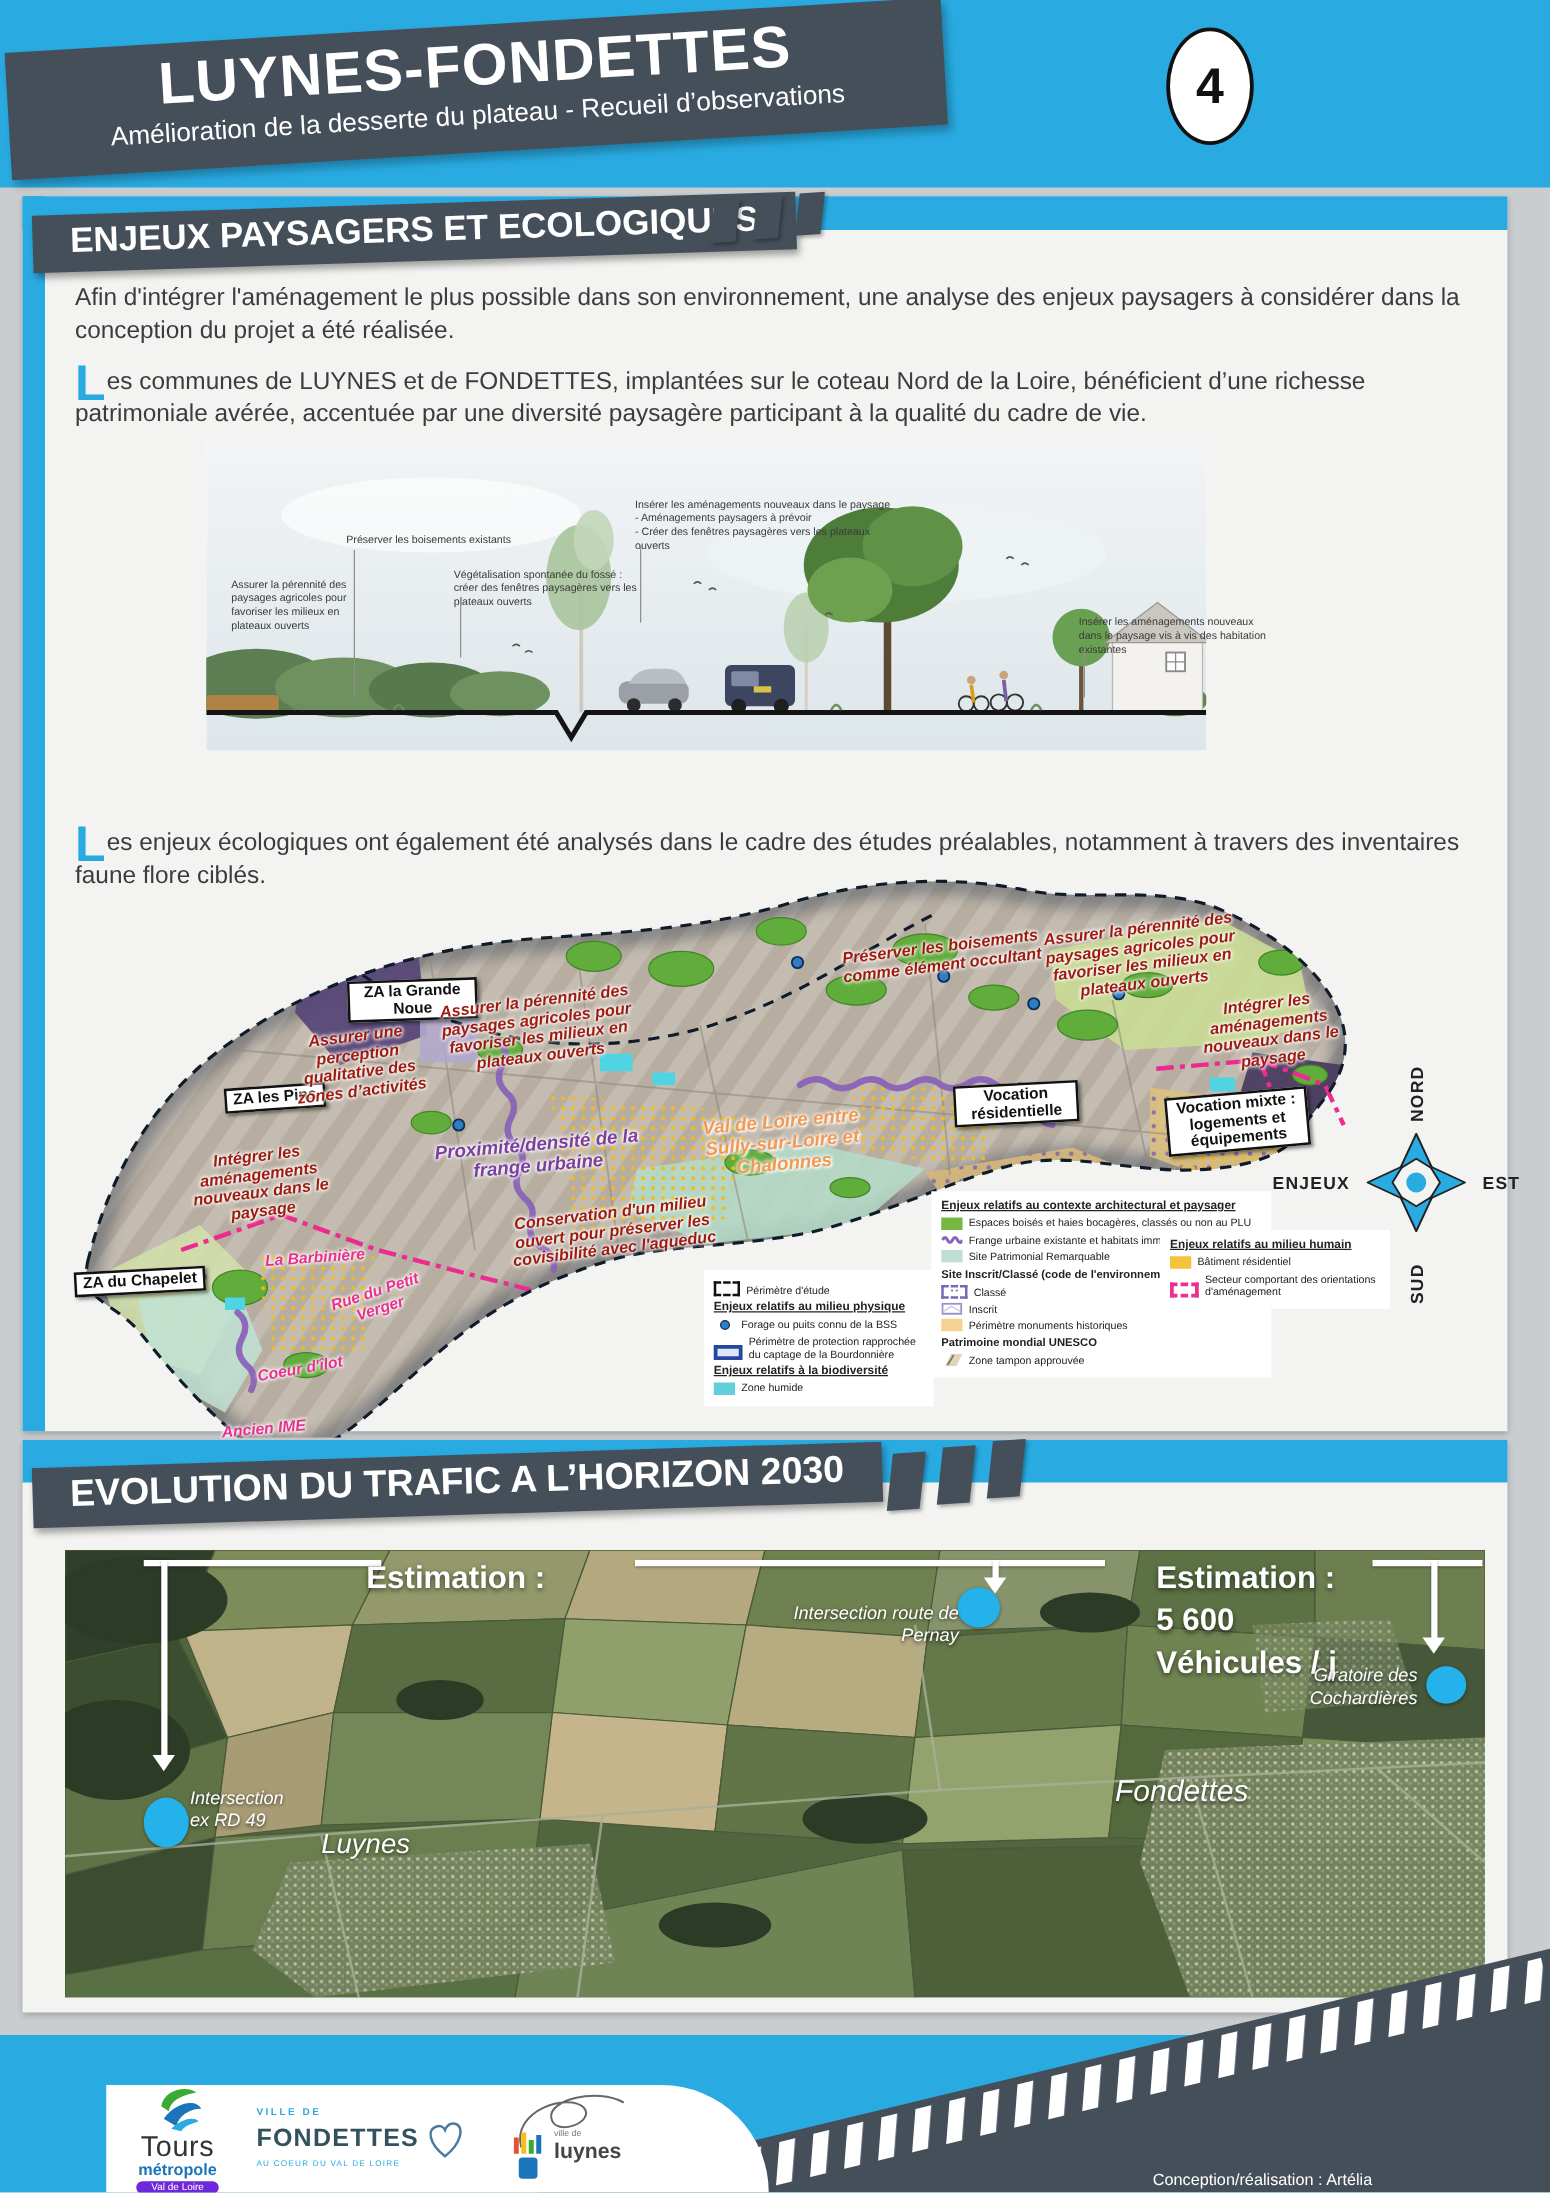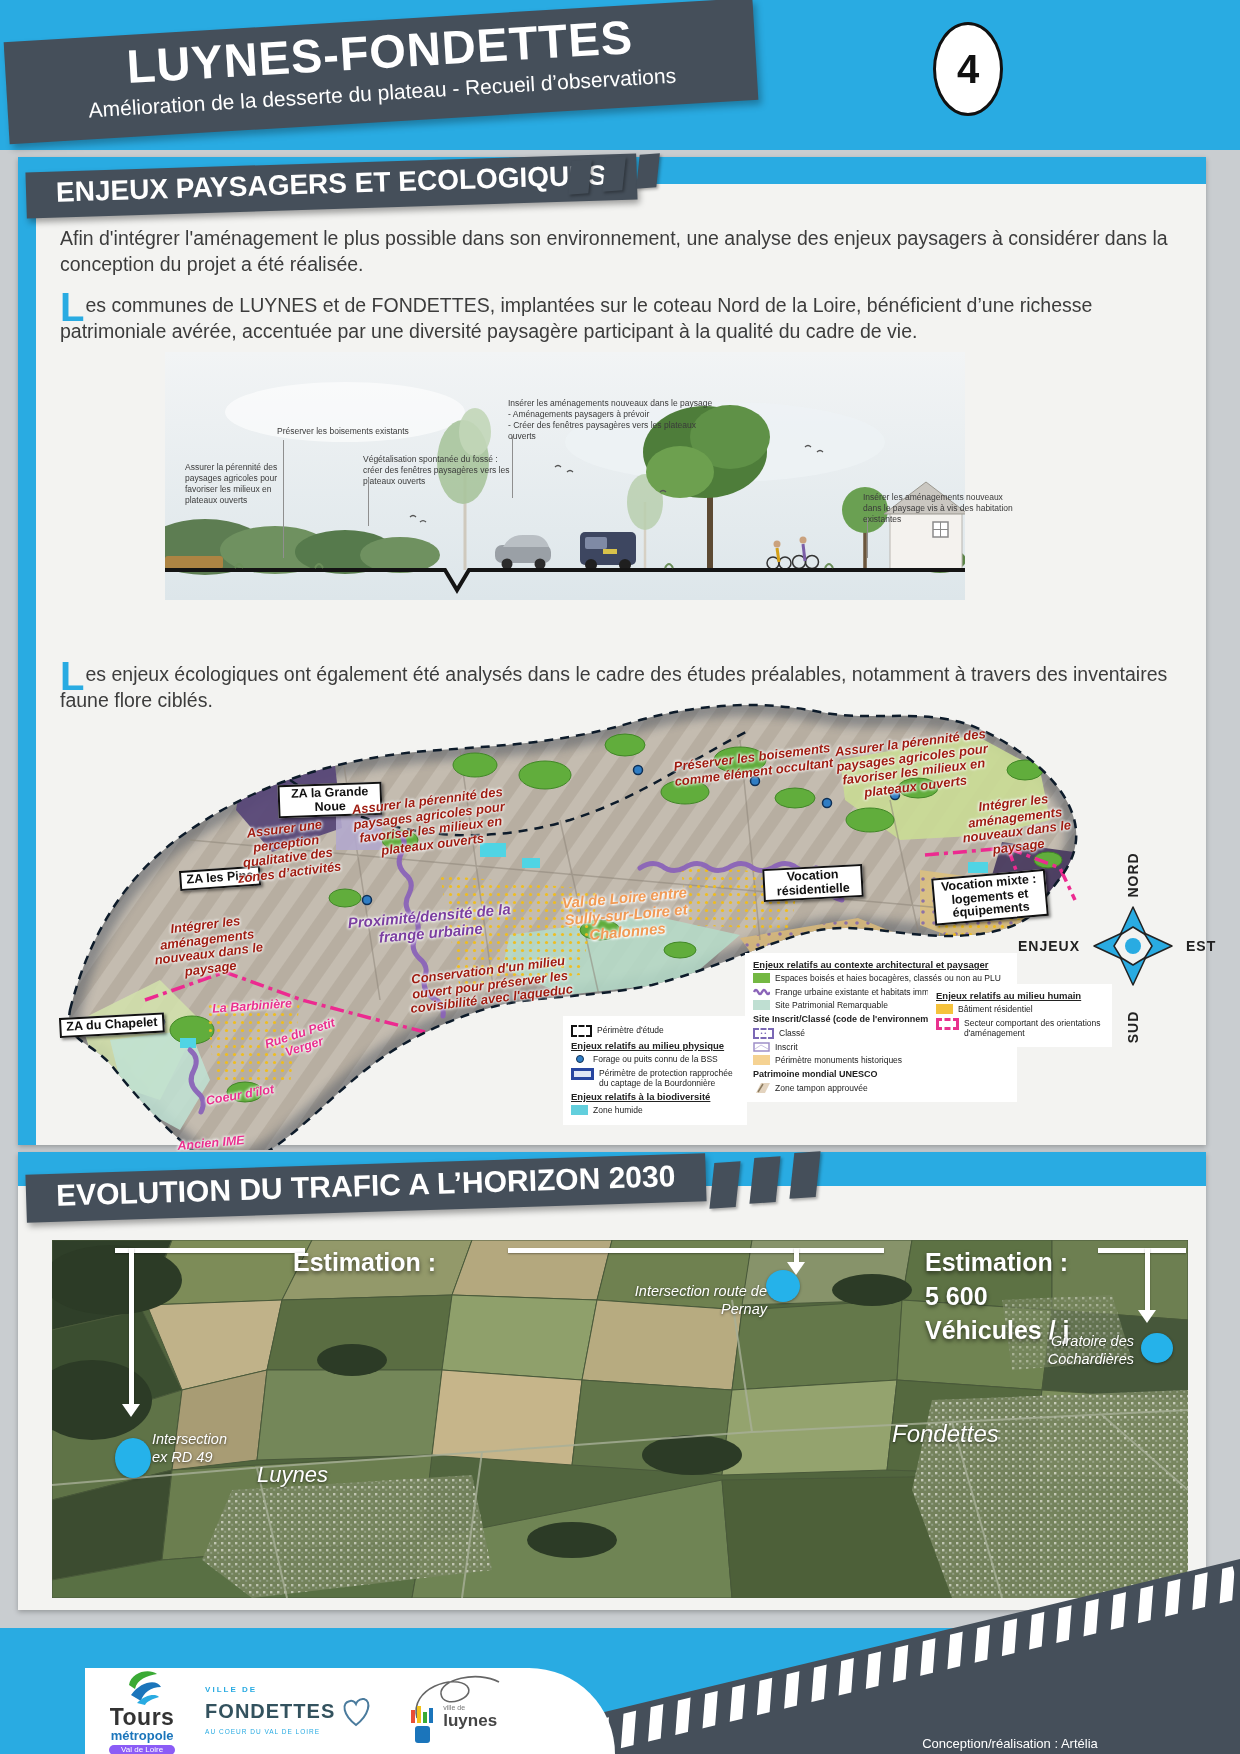--- a/index.html
+++ b/index.html
@@ -35,21 +35,21 @@
   .ann{position:absolute;text-align:center;font-weight:bold;font-style:italic;color:#9e1b10;font-size:13px;line-height:1.12;text-shadow:0 0 3px #fff,0 0 3px #fff,0 0 4px #fff}
   .ann-purple{color:#7b3fa0;font-size:15px}
   .ann-pink{color:#e9308e;font-size:12.5px}
   .ann-orange{color:#f09a55;font-size:15px;text-shadow:0 0 3px #fff,0 0 4px #fff,1px 1px 2px #fff}
   .maplabel{position:absolute;background:#fff;border:2px solid #111;color:#111;font-weight:bold;font-style:normal;font-size:12.5px;line-height:1.08;padding:1px 5px;box-shadow:2px 2px 3px rgba(0,0,0,.45);text-align:center;text-shadow:none}
 
   
   .legend{position:absolute;background:#fff;padding:6px 8px;font-size:8.5px;color:#222;line-height:1.2}
   .legend h4{font-size:9.5px;margin:3px 0 2px;text-decoration:underline}
   .legend h5{font-size:9px;margin:4px 0 1px}
-  .lrow{display:flex;gap:5px;align-items:flex-start;margin:3px 0}
+  .lrow{display:flex;gap:5px;align-items:flex-end;margin:3px 0}
   .sw{width:17px;height:10px;flex:0 0 auto;margin-top:0}
 
   
   .compass{position:absolute;left:1088px;top:901px;width:90px;height:90px}
   .cmp{position:absolute;font-weight:bold;font-size:14px;color:#222;letter-spacing:1px}
 
   
   .satmap{position:absolute;left:52px;top:1240px;width:1136px;height:358px;overflow:hidden}
   .wline{position:absolute;background:#fff;box-shadow:0 1px 2px rgba(0,0,0,.35)}
   .wtri{position:absolute;width:0;height:0;border-left:9px solid transparent;border-right:9px solid transparent;border-top:13px solid #fff}
@@ -57,23 +57,23 @@
   .mapnote{position:absolute;color:#fff;font-style:italic;font-size:14.5px;text-align:right;line-height:1.25;text-shadow:0 1px 3px rgba(0,0,0,.65)}
   .placename{position:absolute;color:#fff;font-style:italic;font-size:22px;text-shadow:0 1px 3px rgba(0,0,0,.65)}
   .bluedot{position:absolute;background:#25b2ea;border-radius:50%;box-shadow:0 1px 3px rgba(0,0,0,.4)}
 
   
   .foot-blue{position:absolute;left:0;top:1628px;width:1240px;height:126px;background:#29abe2}
   .foot-slate{position:absolute;left:0;top:1559px;width:1240px;height:195px}
   .logoblob{position:absolute;left:85px;top:1668px;width:530px;height:86px;background:#fff;border-radius:0 110px 0 0;display:flex;align-items:center;gap:30px;padding:0 24px;box-sizing:border-box}
   .credit{position:absolute;left:880px;top:1736px;width:260px;color:#fff;font-size:13px;text-align:center}
   .logo{display:flex;flex-direction:column;align-items:center;line-height:1.05}
-  .tours-t{font-size:23px;font-weight:bold;color:#333;letter-spacing:.5px}
+  .tours-t{font-size:23px;font-weight:normal;color:#333;letter-spacing:.5px}
   .tours-m{font-size:13px;font-weight:bold;color:#1b75bb}
-  .tours-pill{background:#8b5cf6;color:#fff;font-size:8px;padding:1px 12px;border-radius:7px;margin-top:2px}
+  .tours-pill{background:#6d28d9;color:#fff;font-size:8px;padding:1px 12px;border-radius:7px;margin-top:2px}
   .fond-v{font-size:8px;color:#29abe2;font-weight:bold;letter-spacing:2px}
   .fond-n{font-size:20px;font-weight:bold;color:#33525e;letter-spacing:1px}
   .fond-c{font-size:6.5px;color:#29abe2;letter-spacing:1px}
   .luy-v{font-size:7px;color:#777}
   .luy-n{font-size:17px;font-weight:bold;color:#454545}
 </style>
 </head>
 <body>
 
 <div class="hdr">

